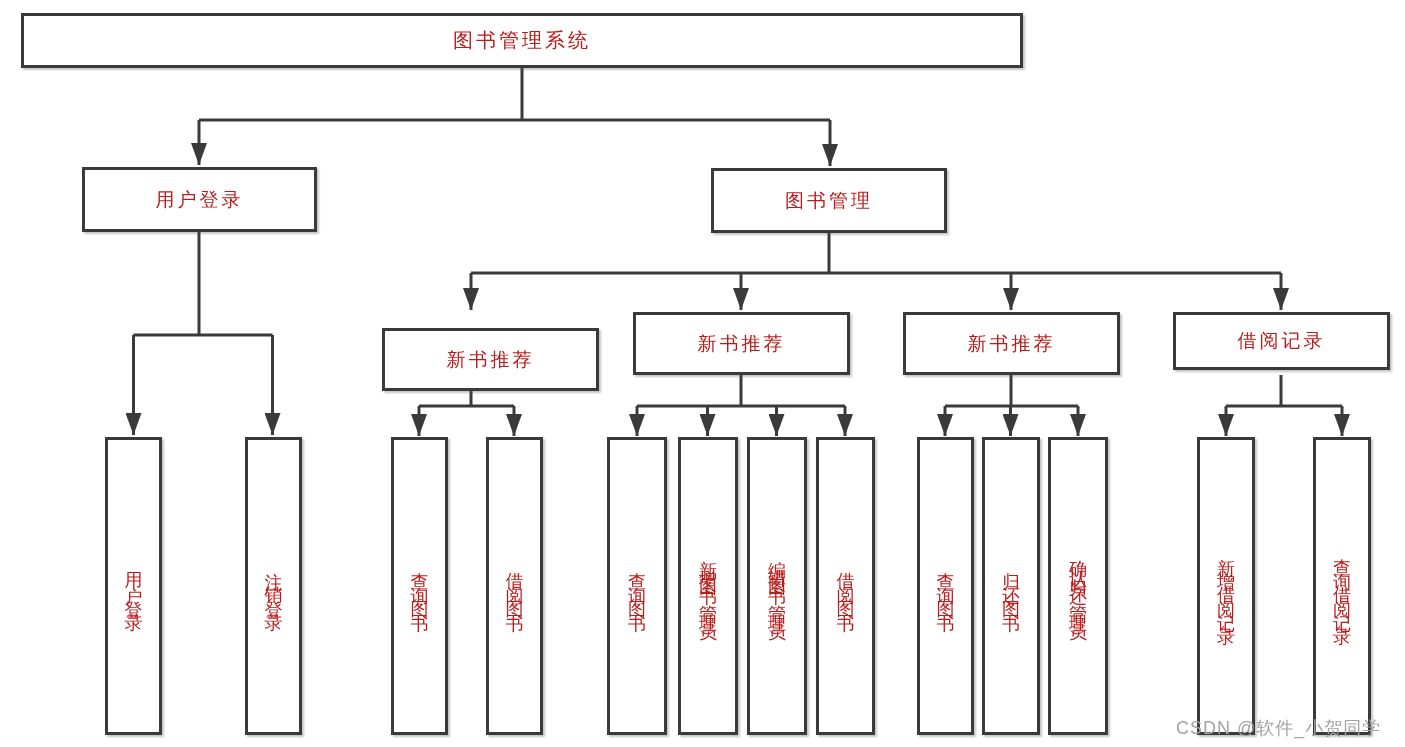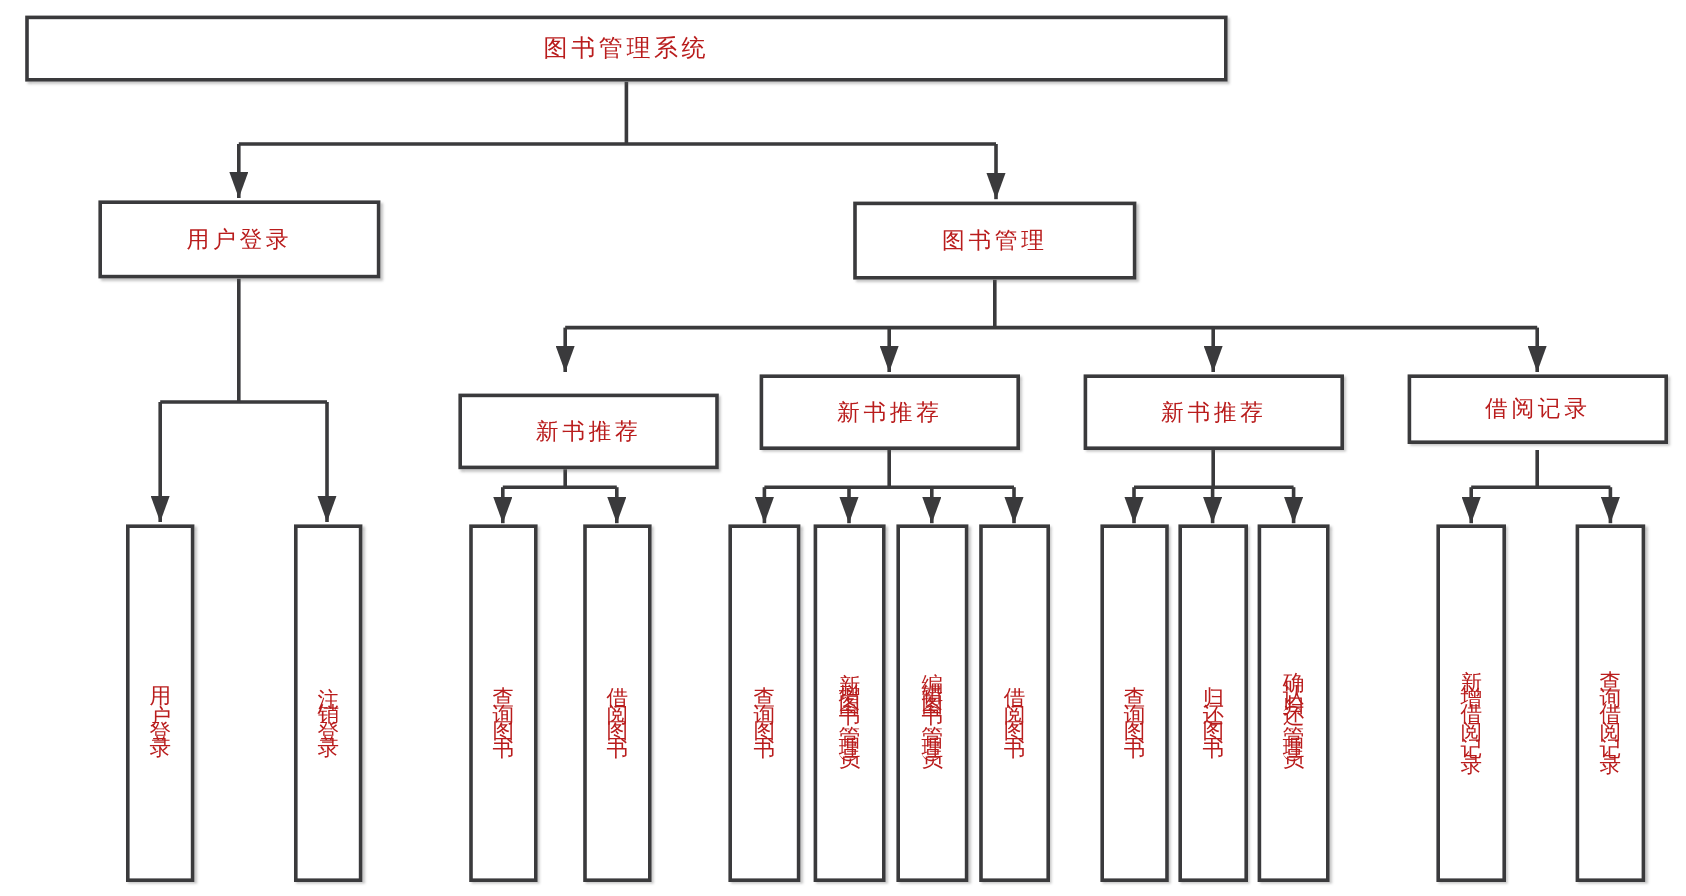--- a/index.html
+++ b/index.html
@@ -111,14 +111,15 @@
   <div class="box v long" style="left:747px; width:60px;">编辑图书（管理员）</div>
   <div class="box v" style="left:816px; width:59px;">借阅图书</div>
 
   <div class="box v" style="left:917px; width:57px;">查询图书</div>
   <div class="box v" style="left:982px; width:58px;">归还图书</div>
   <div class="box v long" style="left:1048px; width:60px;">确认归还（管理员）</div>
 
   <div class="box v" style="left:1197px; width:58px;">新增借阅记录</div>
   <div class="box v" style="left:1313px; width:58px;">查询借阅记录</div>
 
+  <div class="watermark">CSDN @软件_小贺同学</div>
 
 </div>
 
 </body></html>

